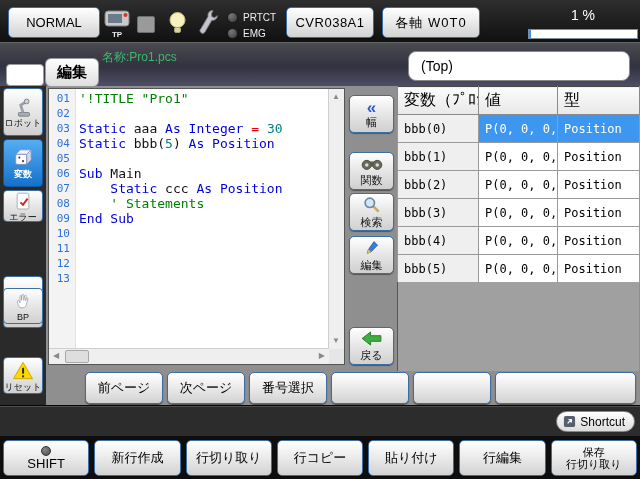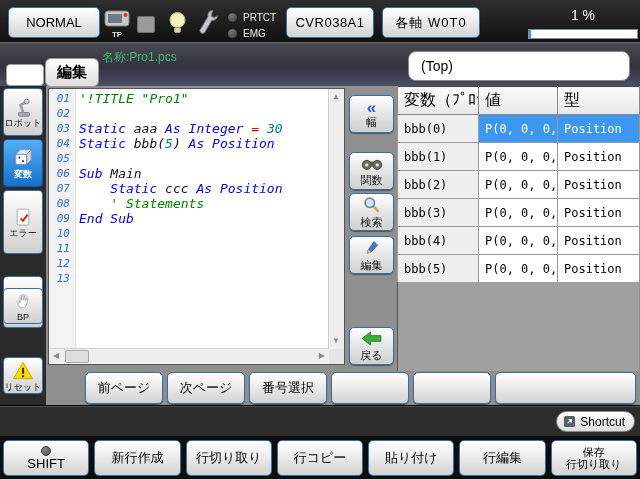--- a/index.html
+++ b/index.html
@@ -53,21 +53,21 @@
     display:flex;flex-direction:column;align-items:center;justify-content:center;
     background:linear-gradient(180deg,#ffffff,#e8e8e8 45%,#d0d0d0);
     border:1px solid var(--accent,#3a6ea5);border-radius:4px;cursor:pointer;padding:0;
     font-family:inherit;text-align:right;}
   .side-btn .side-label{font-size:9px;line-height:10px;color:#111;white-space:nowrap;}
   .side-btn.sel{background:linear-gradient(180deg,#55aef2,#1572cc);border-color:#0f55a0;}
   .side-btn.sel .side-label{color:#fff;font-weight:bold;}
   .side-icon{display:block;height:22px;display:flex;align-items:center;justify-content:center;}
   
   .editor{position:absolute;left:48px;top:88px;width:297px;height:277px;background:#fff;
-    border:1px solid #555;box-sizing:border-box;font-style:italic;}
+    border:1px solid #555;box-sizing:border-box;}
   .ed-gutter{position:absolute;left:0;top:0;bottom:15px;width:26px;background:#f3f3f3;
     border-right:1px solid #e2e2e2;}
   .ed-vscroll{position:absolute;right:0;top:0;bottom:15px;width:15px;background:#efefef;
     border-left:1px solid #cfcfcf;}
   .ed-hscroll{position:absolute;left:0;bottom:0;height:15px;right:15px;background:#efefef;
     border-top:1px solid #cfcfcf;}
   .ed-corner{position:absolute;right:0;bottom:0;width:15px;height:15px;background:#e6e6e6;}
   .arr{position:absolute;font-size:8px;color:#8a8a8a;line-height:8px;}
   .arr.up{top:4px;left:3px;} .arr.dn{bottom:4px;left:3px;}
   .arr.lf{left:4px;top:3px;} .arr.rt{right:4px;top:3px;}
@@ -190,21 +190,21 @@
           <svg width="22" height="20" viewBox="0 0 24 22">
             <path d="M4 7 L9 2 L21 2 L16 7 Z" fill="#eef0ff" stroke="#8890b8"></path>
             <path d="M16 7 L21 2 L21 13 L16 18 Z" fill="#d4d8ec" stroke="#8890b8"></path>
             <rect x="4" y="7" width="12" height="11" rx="1.5" fill="#fff" stroke="#8890b8"></rect>
             <circle cx="8" cy="10.5" r="1.2" fill="#3a4156"></circle>
             <circle cx="12" cy="14.5" r="1.2" fill="#3a4156"></circle>
           </svg>
         </span>
         <span class="side-label">変数</span>
       </button>
-      <button class="side-btn" style="top: 104px; height: 64px;">
+      <button class="side-btn" style="top: 104px; height: 32px;">
         <span class="side-icon">
           <svg width="20" height="21" viewBox="0 0 24 24">
             <rect x="5" y="2" width="14" height="19" rx="2" fill="#fff" stroke="#98a0a8"></rect>
             <path d="M9 13 l3 3 5.5-7.5" stroke="#d02818" stroke-width="2.4" fill="none"></path>
           </svg>
         </span>
         <span class="side-label">エラー</span>
       </button>
       <button class="side-btn" style="top: 147px; height: 52px; margin-top: 43px;">
         <span class="side-icon">

